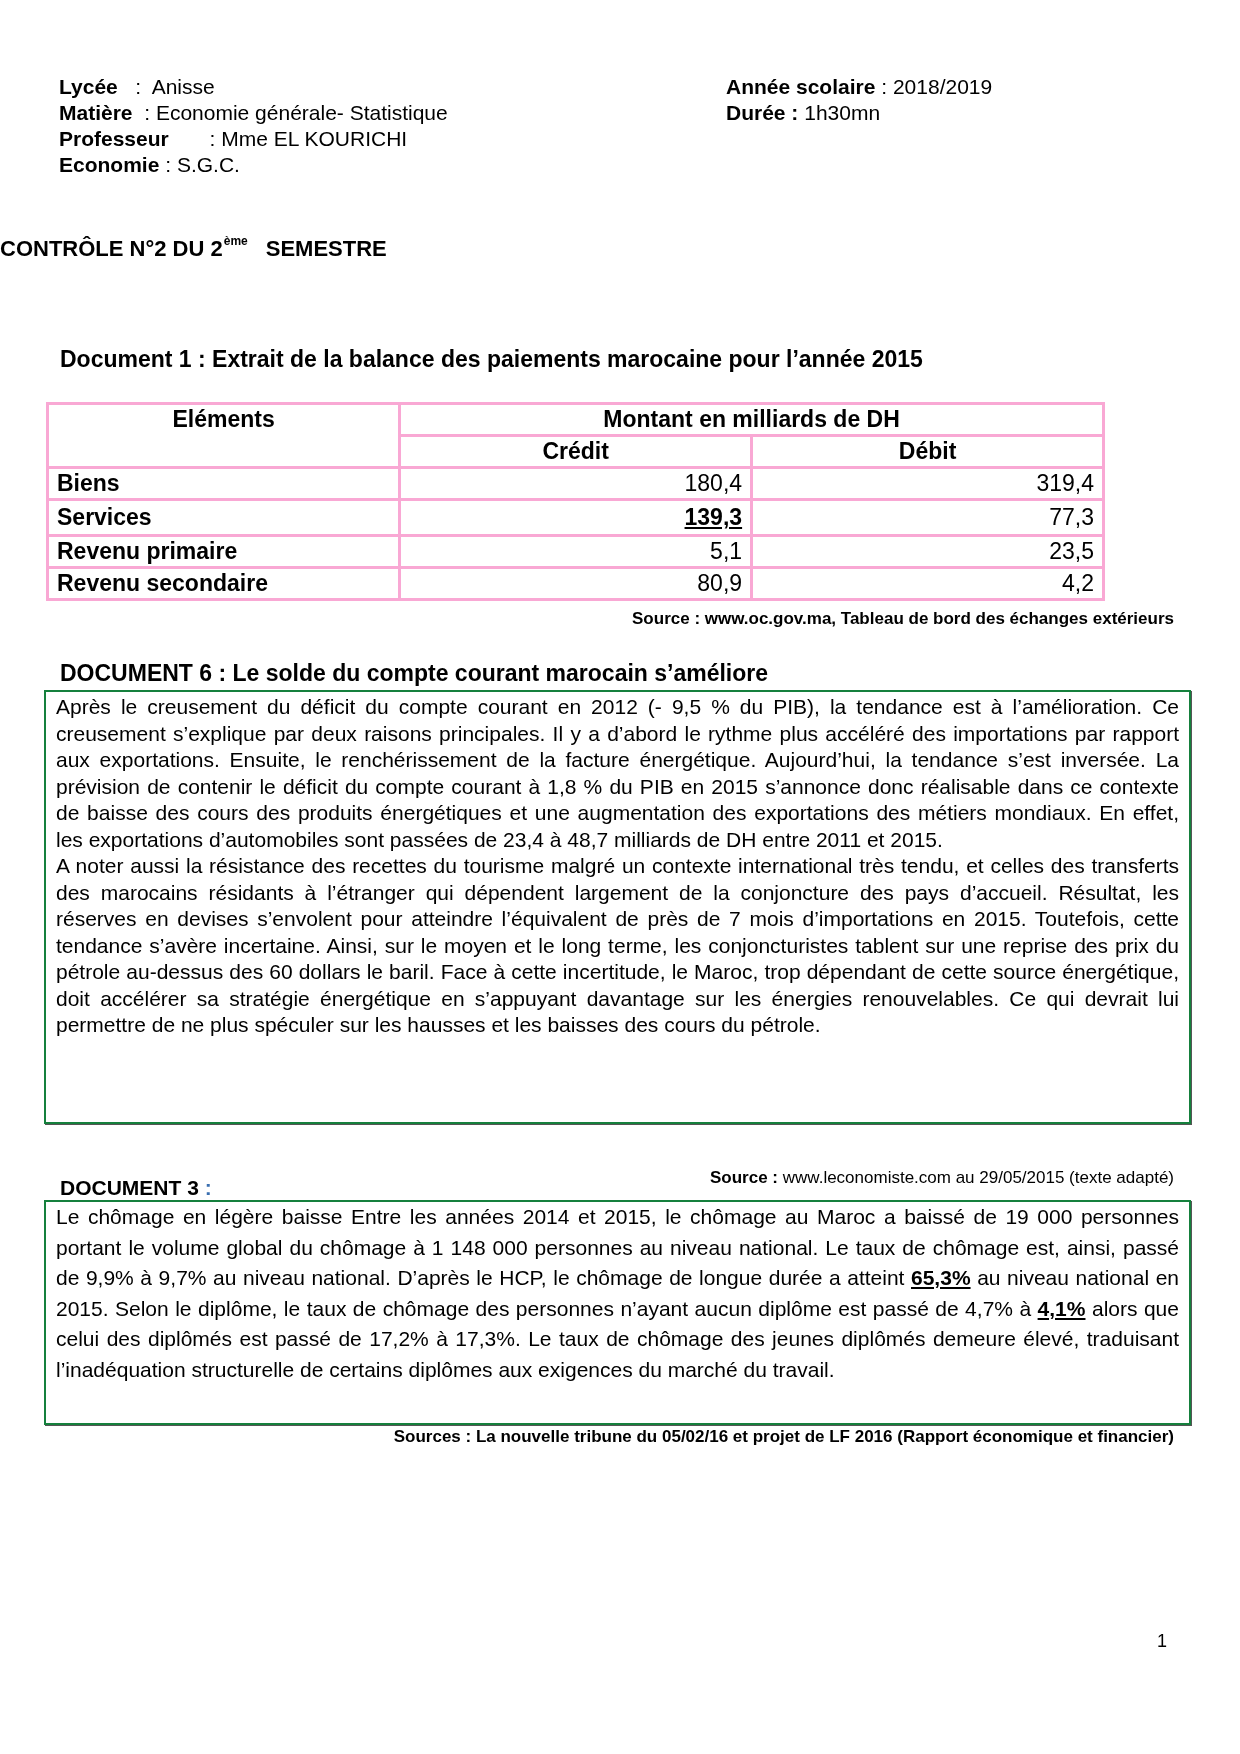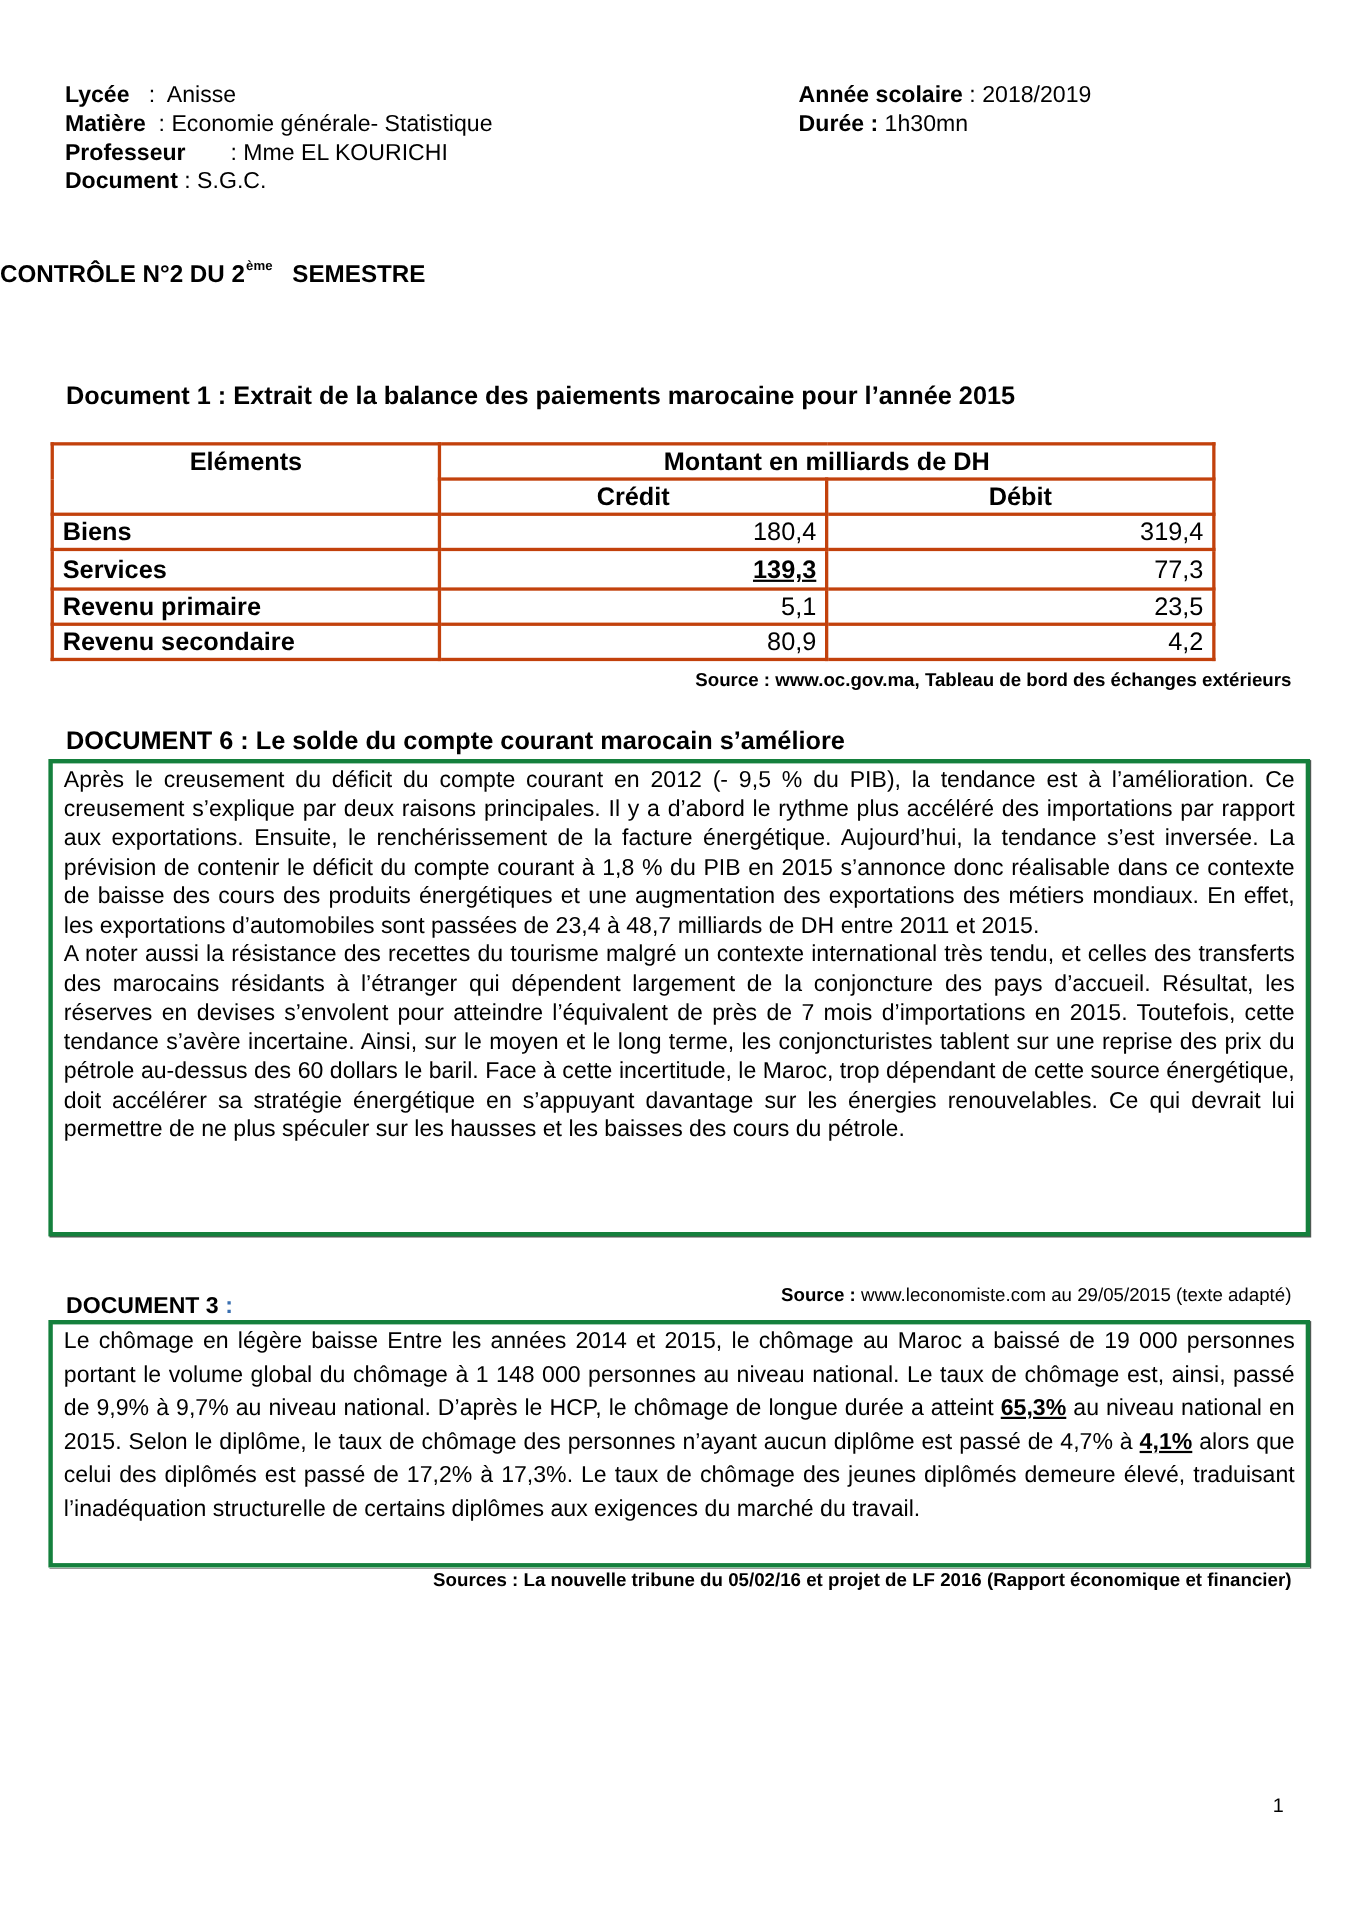--- a/index.html
+++ b/index.html
@@ -4,41 +4,41 @@
 <style>
   html, body { margin:0; padding:0; background:#ffffff; }
   body { width:1240px; height:1754px; position:relative; font-family:"Liberation Sans", sans-serif; color:#000; overflow:hidden; }
   .abs { position:absolute; }
   .hdr { font-size:21px; line-height:26px; }
   .hdr b { font-weight:bold; }
   .title { left:0; width:1240px; top:236px; font-size:22px; font-weight:bold; }
   .title sup { font-size:12px; vertical-align:top; position:relative; top:-2px; margin-left:1px; margin-right:18px; }
   .doc-head { font-size:23px; font-weight:bold; }
   table.bp { position:absolute; left:46px; top:402px; width:1059px; border-collapse:collapse; font-size:23px; }
-  table.bp td, table.bp th { border:3px solid #c2410c; padding:0 8px; height:29px; line-height:29px; }
+  table.bp td, table.bp th { border:3px solid #f9a8d4; padding:0 8px; height:29px; line-height:29px; }
   table.bp th { font-weight:bold; text-align:center; }
   table.bp td.lbl { font-weight:bold; text-align:left; }
   table.bp td.num { text-align:right; }
   .src { font-size:17px; font-weight:bold; text-align:right; }
   .src .nb { font-weight:normal; }
-  .box { position:absolute; border:4px solid #15803d; box-shadow:1px 1px 0 #555; box-sizing:border-box; padding:2px 10px 0 10px; font-size:21px; line-height:26.5px; text-align:justify; }
+  .box { position:absolute; border:2px solid #15803d; box-shadow:1px 1px 0 #555; box-sizing:border-box; padding:2px 10px 0 10px; font-size:21px; line-height:26.5px; text-align:justify; }
   .box p { margin:0; }
   .box3 { line-height:30.5px; padding-top:0; }
   .box3 b { text-decoration:underline;margin-top:32px; }
   .colon-blue { color:#3a6fb0; }
   .pageno { font-size:18px; }
 </style>
 </head>
 <body>
 
 <div class="abs hdr" style="left:59px; top:74px; width:600px;">
   <div><b>Lycée</b><span style="white-space:pre">   :  </span><span>Anisse</span></div>
   <div><b>Matière</b><span style="white-space:pre">  : </span><span>Economie générale- Statistique</span></div>
   <div><b>Professeur</b><span style="white-space:pre">       : </span><span>Mme EL KOURICHI</span></div>
-  <div><b>Document</b><span style="white-space:pre"> : </span><span>S.G.C.</span></div>
+  <div><b>Economie</b><span style="white-space:pre"> : </span><span>S.G.C.</span></div>
 </div>
 
 <div class="abs hdr" style="left:726px; top:74px; width:450px;">
   <div><b>Année scolaire</b><span style="white-space:pre"> : </span><span>2018/2019</span></div>
   <div><b>Durée :</b><span style="white-space:pre"> </span><span>1h30mn</span></div>
 </div>
 
 <div class="abs title">
   <span>CONTRÔLE N°2 DU 2</span><sup>ème</sup><span>SEMESTRE</span>
 </div>

